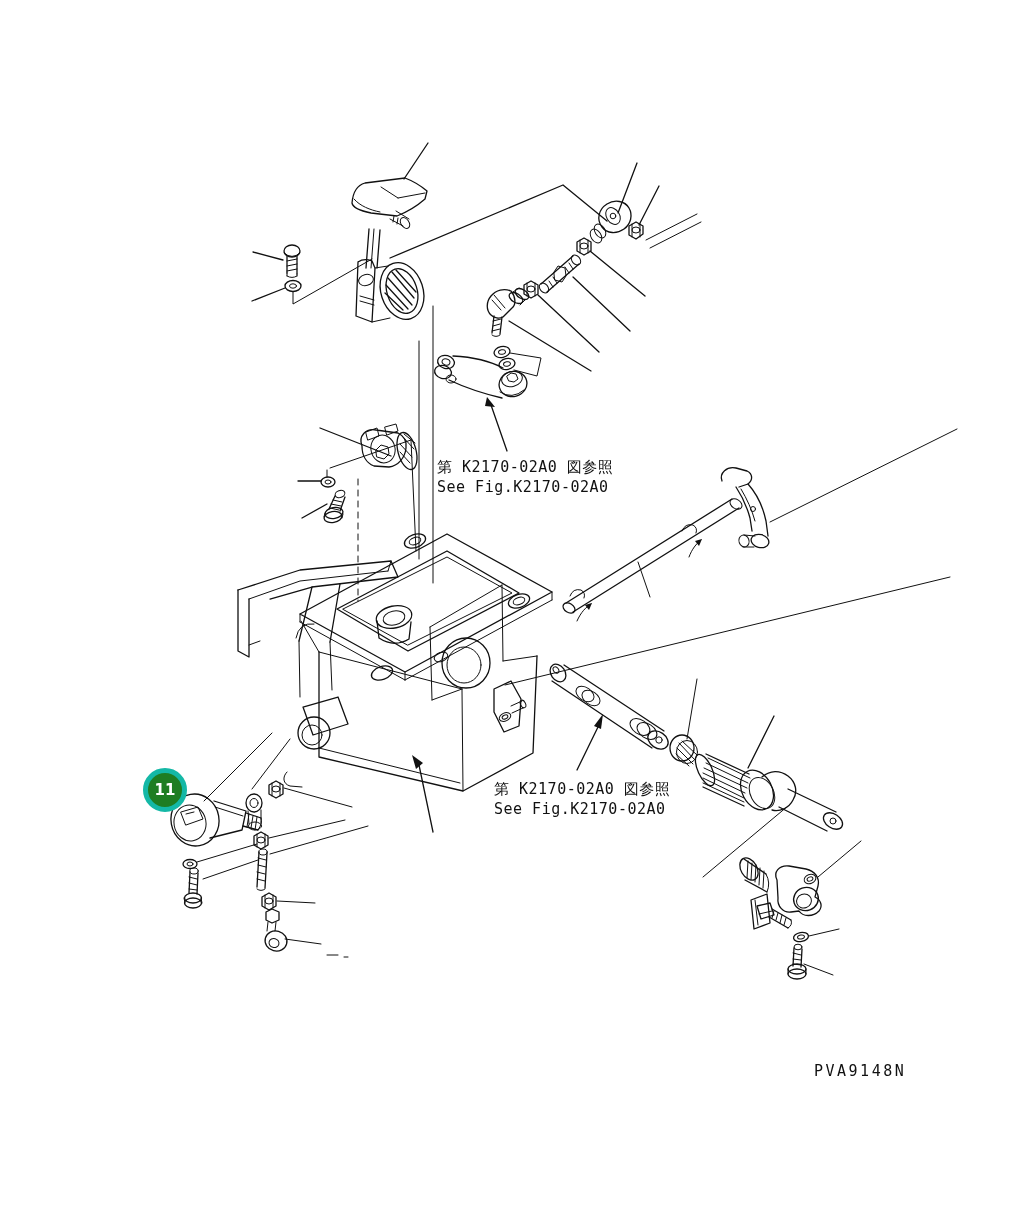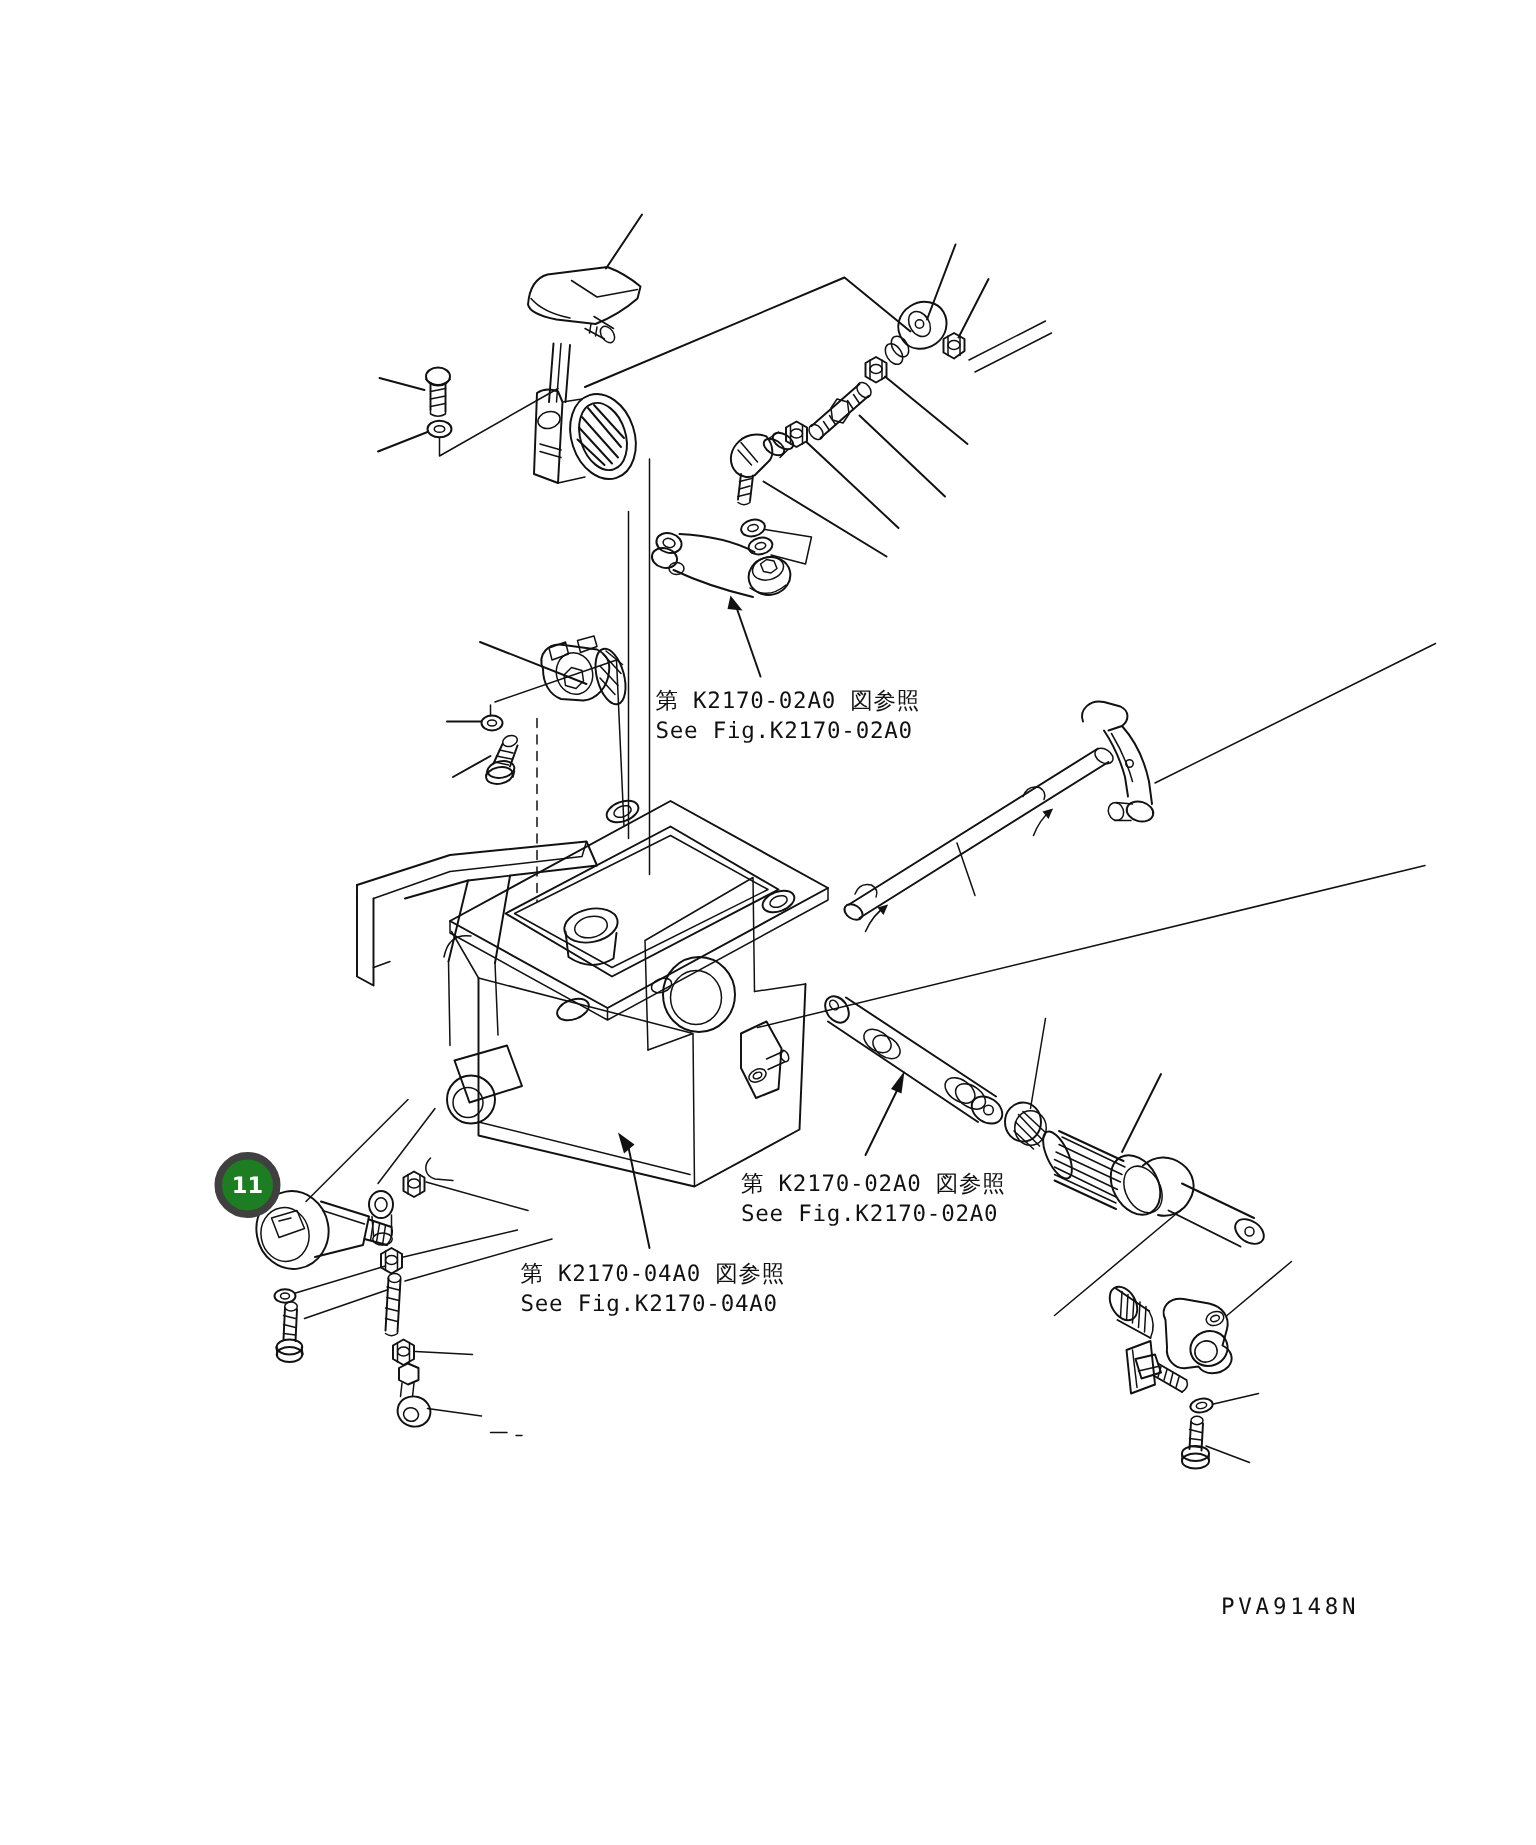--- a/index.html
+++ b/index.html
@@ -14,21 +14,21 @@
   svg .dash{stroke-dasharray:6 5;}
   .callout{
     position:absolute;color:#111;font-size:15px;line-height:20px;
     white-space:nowrap;letter-spacing:0.5px;
   }
   .part-code{
     position:absolute;left:814px;top:1062px;color:#111;font-size:15px;letter-spacing:2.5px;
   }
   .badge{
     position:absolute;left:143px;top:768px;width:44px;height:44px;border-radius:50%;
-    background:#1e7d22;border:5px solid #404040;box-sizing:border-box;
+    background:#1e7d22;border:5px solid #14b8a6;box-sizing:border-box;
     display:flex;align-items:center;justify-content:center;
     color:#fff;font-size:15px;font-weight:600;font-family:"DejaVu Sans",sans-serif;
   }
 </style>
 </head>
 <body>
 
 <div class="stage">
 
 <svg width="1024" height="1230" viewBox="0 0 1024 1230">
@@ -340,24 +340,20 @@
   <div class="callout" style="left:437px;top:457px">
     <div>第 K2170-02A0 図参照</div>
     <div>See Fig.K2170-02A0</div>
   </div>
 
   <div class="callout" style="left:494px;top:779px">
     <div>第 K2170-02A0 図参照</div>
     <div>See Fig.K2170-02A0</div>
   </div>
 
-  <div class="callout" style="left:347px;top:839px">
-    <div>第 K2170-04A0 図参照</div>
-    <div>See Fig.K2170-04A0</div>
-  </div>
 
   <div class="badge">
     <span>11</span>
   </div>
 
   <div class="part-code">PVA9148N</div>
 
 </div>
 
 </body></html>

